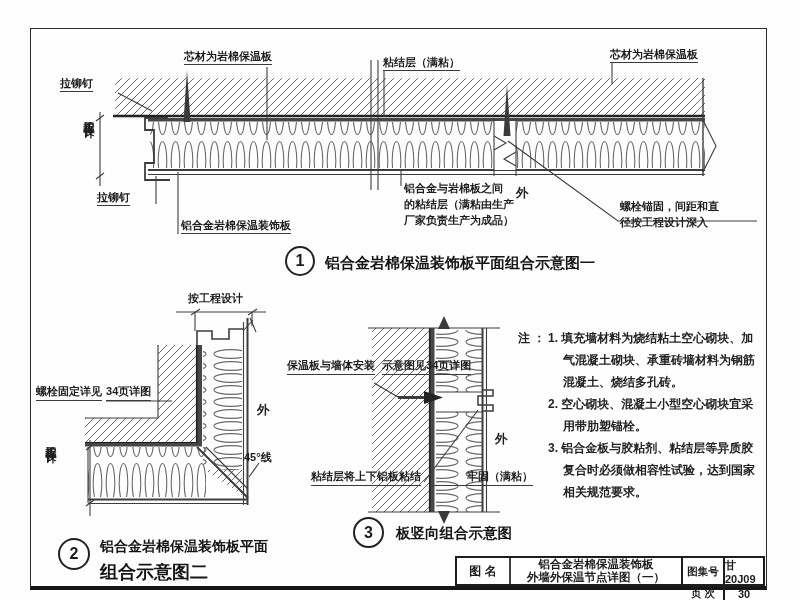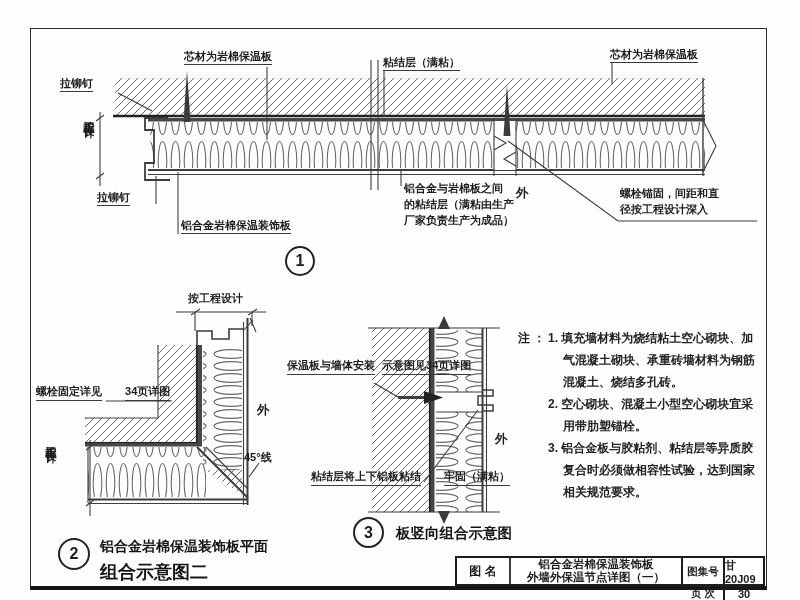--- a/index.html
+++ b/index.html
@@ -142,51 +142,52 @@
   <div class="lbl u" style="left:383px;top:56px;">粘结层（满粘）</div>
   <div class="lbl u" style="left:610px;top:48px;">芯材为岩棉保温板</div>
   <div class="lbl u" style="left:97px;top:191px;">拉铆钉</div>
   <div class="lbl u" style="left:181px;top:219px;">铝合金岩棉保温装饰板</div>
   <div class="lbl multi" style="left:404px;top:180px;">
     <div>铝合金与岩棉板之间</div>
     <div>的粘结层（满粘由生产</div>
     <div>厂家负责生产为成品）</div>
   </div>
   <div class="lbl wai" style="left:516px;top:187px;">外</div>
-  <div class="lbl multi" style="left:620px;top:185px;">
+  <div class="lbl multi" style="left:620px;top:198px;">
     <div>螺栓锚固，间距和直</div>
     <div>径按工程设计深入</div>
   </div>
   <div class="cap" style="left:285px;top:246px;">
     <div class="cap-circle" style="width:30px;height:30px;font-size:16px;">1</div>
+    <div class="cap-text" style="font-size:15px;margin:8px 0 0 10px;">铝合金岩棉保温装饰板平面组合示意图一</div>
   </div>
 
   <div class="lbl" style="left:188px;top:292px;">按工程设计</div>
   <div class="lbl multi" style="left:36px;top:383px;">
     <div class="u">螺栓固定详见</div>
-    <div class="u" style="margin-left:20px;text-align:center;">34页详图</div>
+    <div class="u" style="margin-left:1px;text-align:center;">34页详图</div>
   </div>
   <div class="lbl vert" style="left:44px;top:437px;">按工程设计</div>
   <div class="lbl wai" style="left:257px;top:404px;">外</div>
   <div class="lbl" style="left:244px;top:451px;">45°线</div>
   <div class="cap" style="left:58px;top:538px;">
     <div class="cap-circle" style="width:32px;height:32px;font-size:16px;">2</div>
     <div style="margin-left:10px;">
       <div class="cap-text" style="font-size:14px;">铝合金岩棉保温装饰板平面</div>
       <div class="cap-text" style="font-size:18px;text-align:left;margin-top:4px;">组合示意图二</div>
     </div>
   </div>
 
   <div class="lbl multi" style="left:287px;top:357px;">
     <div class="u">保温板与墙体安装</div>
     <div class="u" style="margin-left:4px;">示意图见34页详图</div>
   </div>
   <div class="lbl multi" style="left:311px;top:468px;">
     <div class="u">粘结层将上下铝板粘结</div>
-    <div class="u" style="margin-left:20px;">牢固（满粘）</div>
+    <div class="u" style="margin-left:10px;padding-left:33px;">牢固（满粘）</div>
   </div>
   <div class="lbl wai" style="left:495px;top:433px;">外</div>
   <div class="cap" style="left:353px;top:517px;">
     <div class="cap-circle" style="width:31px;height:31px;font-size:16px;">3</div>
     <div class="cap-text" style="font-size:14.5px;margin:7px 0 0 12px;">板竖向组合示意图</div>
   </div>
 
   <div class="notes">
     <div class="notes-prefix">注 ：</div>
     <div>

